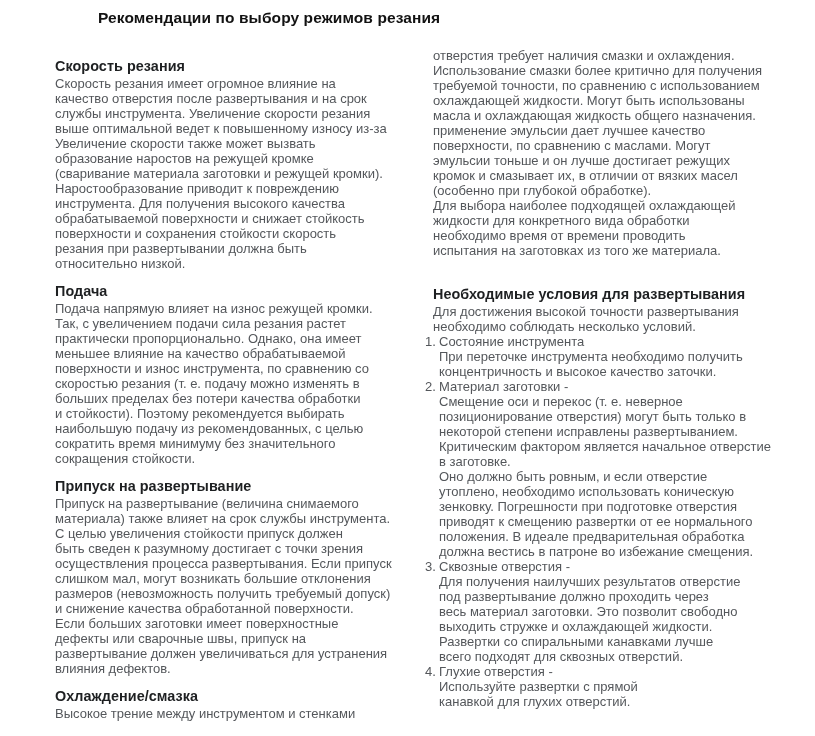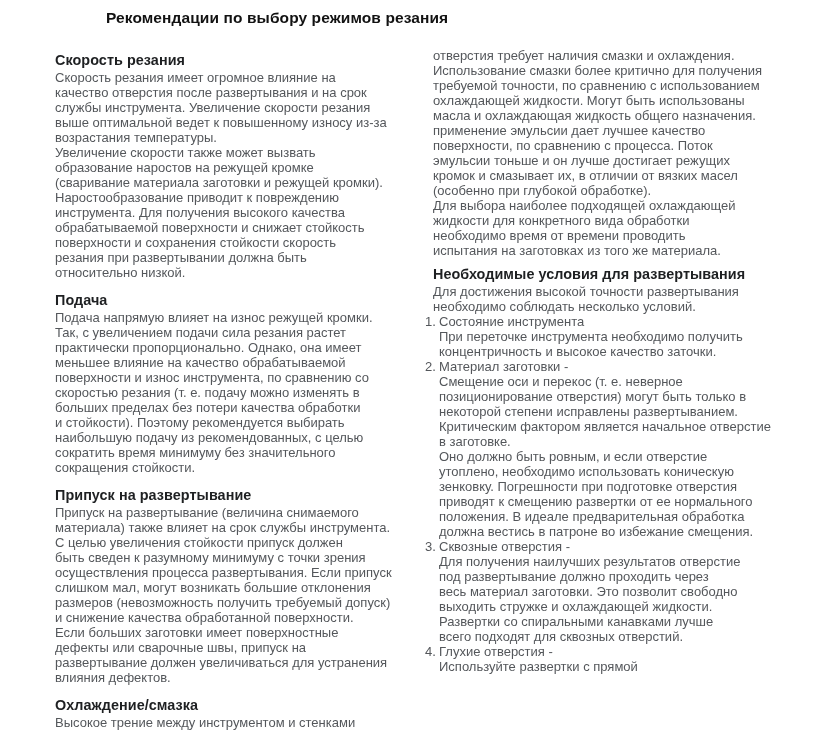--- a/index.html
+++ b/index.html
@@ -1,50 +1,49 @@
 <!DOCTYPE html>
 <html lang="ru"><head>
 <meta charset="utf-8">
 <style>
   html,body{margin:0;padding:0;}
   body{
     width:815px;height:736px;position:relative;background:#ffffff;
     font-family:"Liberation Sans",sans-serif;overflow:hidden;
   }
   .title{
-    position:absolute;left:106px;top:9px;margin:0;
+    position:absolute;left:98px;top:9px;margin:0;
     font-size:15.5px;font-weight:700;color:#121212;letter-spacing:.1px;
   }
   .col{position:absolute;font-size:13px;line-height:15px;color:#54575b;}
   .col-left{left:55px;top:44px;width:372px;}
   .col-right{left:425px;top:48px;width:388px;}
   .sec-heading{
     font-size:14.4px;font-weight:700;color:#1e2022;
     line-height:16px;margin:12px 0 2px 0;letter-spacing:.05px;
   }
-  .col-left .sec:first-child .sec-heading{margin-top:8px;}
-  .col-right .sec-heading{margin-top:8px;}
+  .col-left .sec:first-child .sec-heading{margin-top:14px;}
+  .col-right .sec-heading{margin-top:28px;}
   .line{white-space:nowrap;height:15px;}
   .col-right .pad{padding-left:8px;}
   .list-item{position:relative;padding-left:14px;}
   .num{position:absolute;left:0;top:0;}
 </style>
 </head>
 <body>
 
 <div class="page">
   <h1 class="title">Рекомендации по выбору режимов резания</h1>
   <div class="col col-left" id="left-col">
       <div class="sec">
         <h2 class="sec-heading">Скорость резания</h2>
         <div class="line">Скорость резания имеет огромное влияние на</div>
         <div class="line">качество отверстия после развертывания и на срок</div>
         <div class="line">службы инструмента. Увеличение скорости резания</div>
         <div class="line">выше оптимальной ведет к повышенному износу из-за</div>
-        <div class="line">возрастания температуры.</div>
         <div class="line">Увеличение скорости также может вызвать</div>
         <div class="line">образование наростов на режущей кромке</div>
         <div class="line">(сваривание материала заготовки и режущей кромки).</div>
         <div class="line">Наростообразование приводит к повреждению</div>
         <div class="line">инструмента. Для получения высокого качества</div>
         <div class="line">обрабатываемой поверхности и снижает стойкость</div>
         <div class="line">поверхности и сохранения стойкости скорость</div>
         <div class="line">резания при развертывании должна быть</div>
         <div class="line">относительно низкой.</div>
       </div>
@@ -60,21 +59,21 @@
         <div class="line">и стойкости). Поэтому рекомендуется выбирать</div>
         <div class="line">наибольшую подачу из рекомендованных, с целью</div>
         <div class="line">сократить время минимуму без значительного</div>
         <div class="line">сокращения стойкости.</div>
       </div>
       <div class="sec">
         <h2 class="sec-heading">Припуск на развертывание</h2>
         <div class="line">Припуск на развертывание (величина снимаемого</div>
         <div class="line">материала) также влияет на срок службы инструмента.</div>
         <div class="line">С целью увеличения стойкости припуск должен</div>
-        <div class="line">быть сведен к разумному минимуму с точки зрения</div>
+        <div class="line">быть сведен к разумному достигает с точки зрения</div>
         <div class="line">осуществления процесса развертывания. Если припуск</div>
         <div class="line">слишком мал, могут возникать большие отклонения</div>
         <div class="line">размеров (невозможность получить требуемый допуск)</div>
         <div class="line">и снижение качества обработанной поверхности.</div>
         <div class="line">Если больших заготовки имеет поверхностные</div>
         <div class="line">дефекты или сварочные швы, припуск на</div>
         <div class="line">развертывание должен увеличиваться для устранения</div>
         <div class="line">влияния дефектов.</div>
       </div>
       <div class="sec">
@@ -83,21 +82,21 @@
       </div>
     </div>
   <div class="col col-right" id="right-col">
       <div class="para pad">
         <div class="line">отверстия требует наличия смазки и охлаждения.</div>
         <div class="line">Использование смазки более критично для получения</div>
         <div class="line">требуемой точности, по сравнению с использованием</div>
         <div class="line">охлаждающей жидкости. Могут быть использованы</div>
         <div class="line">масла и охлаждающая жидкость общего назначения.</div>
         <div class="line">применение эмульсии дает лучшее качество</div>
-        <div class="line">поверхности, по сравнению с процесса. Поток</div>
+        <div class="line">поверхности, по сравнению с маслами. Могут</div>
         <div class="line">эмульсии тоньше и он лучше достигает режущих</div>
         <div class="line">кромок и смазывает их, в отличии от вязких масел</div>
         <div class="line">(особенно при глубокой обработке).</div>
         <div class="line">Для выбора наиболее подходящей охлаждающей</div>
         <div class="line">жидкости для конкретного вида обработки</div>
         <div class="line">необходимо время от времени проводить</div>
         <div class="line">испытания на заготовках из того же материала.</div>
       </div>
       <h2 class="sec-heading pad">Необходимые условия для развертывания</h2>
       <div class="para pad">
@@ -128,15 +127,16 @@
         <div class="line">Для получения наилучших результатов отверстие</div>
         <div class="line">под развертывание должно проходить через</div>
         <div class="line">весь материал заготовки. Это позволит свободно</div>
         <div class="line">выходить стружке и охлаждающей жидкости.</div>
         <div class="line">Развертки со спиральными канавками лучше</div>
         <div class="line">всего подходят для сквозных отверстий.</div>
       </div>
       <div class="list-item">
         <div class="line"><span class="num">4.</span><span>Глухие отверстия -</span></div>
         <div class="line">Используйте развертки с прямой</div>
+        <div class="line">канавкой для глухих отверстий.</div>
       </div>
     </div>
 </div>
 
 </body></html>

